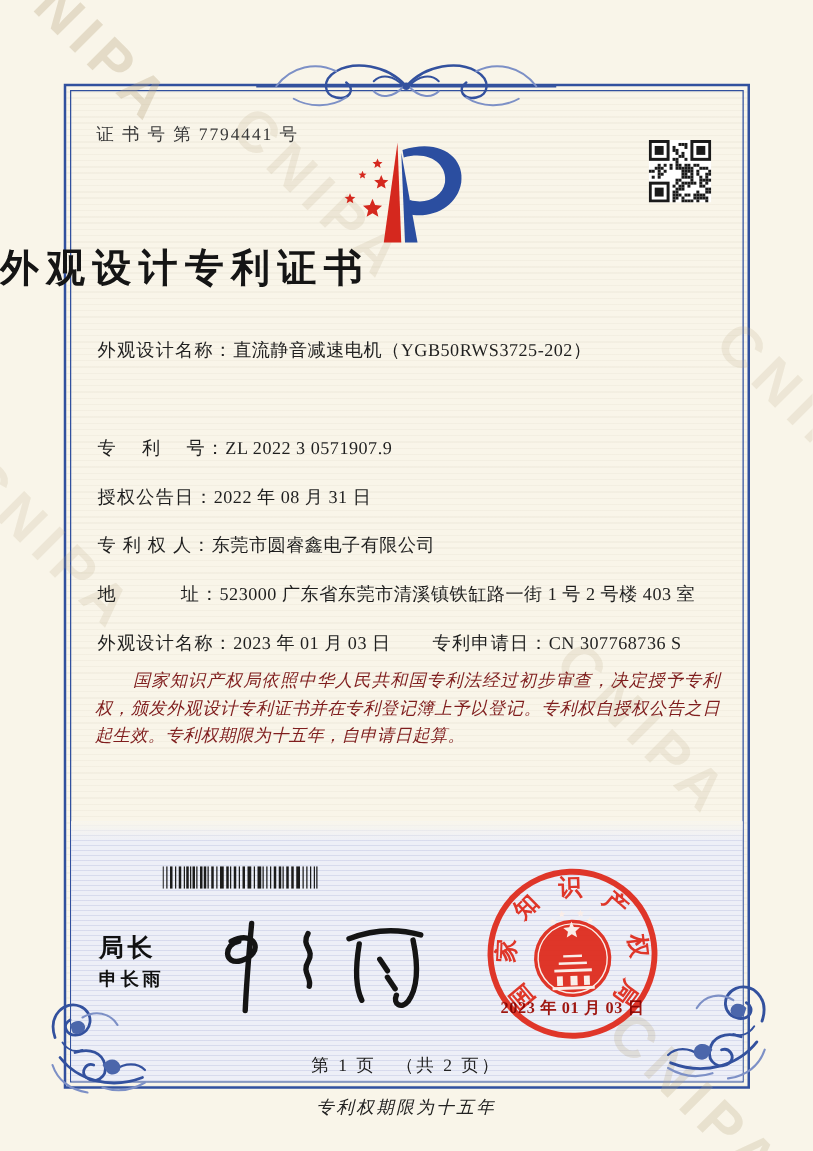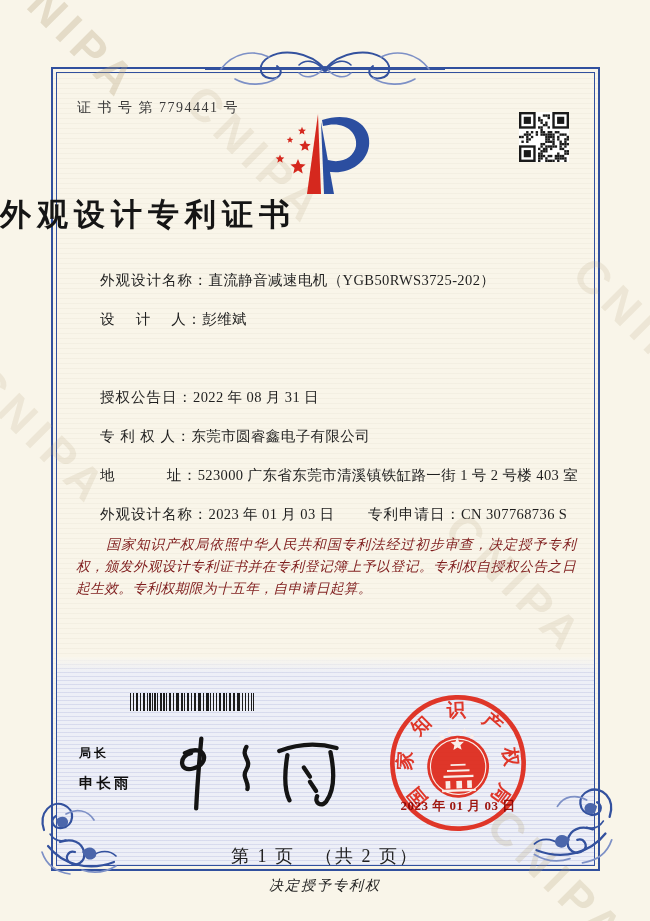--- a/index.html
+++ b/index.html
@@ -27,44 +27,44 @@
 
   
   .cert-no{position:absolute;left:77px;top:99px;font-size:14px;letter-spacing:1.5px;color:#3a3a3a;font-family:Liberation Serif, serif;}
   .qr{position:absolute;left:519px;top:112px;width:50px;height:50px;}
   .logo{position:absolute;left:266px;top:110px;width:110px;height:86px;}
   .title{position:absolute;left:0;width:650px;top:194px;
       font-size:31px;font-weight:700;letter-spacing:6px;color:#151515;}
 
   
   .field-row{position:absolute;left:78px;width:500px;font-size:14.5px;color:#1f1f1f;white-space:nowrap;}
-  .flabel{letter-spacing:1px;margin-left:22px;}
+  .flabel{letter-spacing:1px;}
   .fvalue{letter-spacing:0.4px;}
   .pair2{position:absolute;left:268px;top:0;}
 
   
   .paras{position:absolute;left:76px;top:534px;width:500px;}
   .paras p{margin:0;font-size:13.8px;line-height:21.8px;font-style:italic;
       color:#7f1d1d;text-indent:2.2em;letter-spacing:0.3px;text-align:justify;}
 
   
   .barcode{position:absolute;left:130px;top:693px;width:127px;height:18px;}
   .signer-title{position:absolute;left:79px;top:745px;font-family:Liberation Mono, monospace;
-      font-size:12px;font-weight:700;letter-spacing:3px;color:#111;}
+      font-size:20px;font-weight:700;letter-spacing:3px;color:#111;}
   .signer-name{position:absolute;left:79px;top:774px;font-family:"Liberation Sans",sans-serif;
       font-size:14.5px;font-weight:700;letter-spacing:3px;color:#111;}
   .signature{position:absolute;left:148px;top:726px;width:205px;height:88px;}
 
   .seal{position:absolute;left:383px;top:688px;width:150px;height:150px;z-index:3;
       mix-blend-mode:multiply;transform:rotate(-2deg);}
   .seal-date{position:absolute;left:378px;top:797px;width:160px;text-align:center;z-index:4;
       font-size:13px;font-weight:700;color:#9e1610;mix-blend-mode:multiply;letter-spacing:0.5px;}
 
   .page-footer{position:absolute;left:0;width:650px;top:844px;text-align:center;z-index:2;
-      font-size:18px;letter-spacing:2px;color:#222;}
+      font-size:14px;letter-spacing:2px;color:#222;}
   .cont-note{position:absolute;left:0;width:650px;top:877px;text-align:center;z-index:2;
       font-size:14px;font-style:italic;color:#222;letter-spacing:2px;}
 
   
   .ornament-top{position:absolute;left:205px;top:46px;width:240px;height:44px;z-index:2;}
   .flourish{position:absolute;z-index:2;}
   .flourish.bl{left:36px;top:790px;width:90px;height:88px;}
   .flourish.br{left:524px;top:766px;width:94px;height:110px;transform:scaleX(-1);}
 </style>
 </head>
@@ -275,22 +275,22 @@
           <path d="M32.00,49.00L34.12,54.09L39.61,54.53L35.42,58.11L36.70,63.47L32.00,60.60L27.30,63.47L28.58,58.11L24.39,54.53L29.88,54.09Z" fill="#d5281e"></path>
           <path d="M24.00,26.60L24.90,28.76L27.23,28.95L25.46,30.47L26.00,32.75L24.00,31.53L22.00,32.75L22.54,30.47L20.77,28.95L23.10,28.76Z" fill="#d5281e"></path>
         </g>
     </svg>
 
     <div class="title">外观设计专利证书</div>
 
     <div class="field-row" style="top:271px">
       <span class="flabel">外观设计名称：</span><span class="fvalue">直流静音减速电机（YGB50RWS3725-202）</span>
     </div>
-    <div class="field-row" style="top:310px">
-      <span class="flabel">设　 计　 人：</span><span class="fvalue">彭维斌</span>
+    <div class="field-row" style="top:349px">
+      <span class="flabel">专　 利　 号：</span><span class="fvalue">ZL 2022 3 0571907.9</span>
     </div>
     <div class="field-row" style="top:388px">
       <span class="flabel">授权公告日：</span><span class="fvalue">2022 年 08 月 31 日</span>
     </div>
     <div class="field-row" style="top:427px">
       <span class="flabel">专 利 权 人：</span><span class="fvalue">东莞市圆睿鑫电子有限公司</span>
     </div>
     <div class="field-row" style="top:466px">
       <span class="flabel">地　　　 址：</span><span class="fvalue">523000 广东省东莞市清溪镇铁缸路一街 1 号 2 号楼 403 室</span>
     </div>
@@ -389,16 +389,16 @@
           <rect x="66" y="99" width="5" height="8"></rect>
           <rect x="77.5" y="99" width="6" height="8"></rect>
           <rect x="89" y="99" width="5" height="8"></rect>
           <rect x="62" y="108" width="36" height="2.5"></rect>
         </g>
       </g>
     </svg>
     <div class="seal-date">2023 年 01 月 03 日</div>
 
     <div class="page-footer">第 1 页　（共 2 页）</div>
-    <div class="cont-note">决定授予专利权</div>
+    <div class="cont-note">专利权期限为十五年</div>
 
   </div>
 </div>
 
 </body></html>

